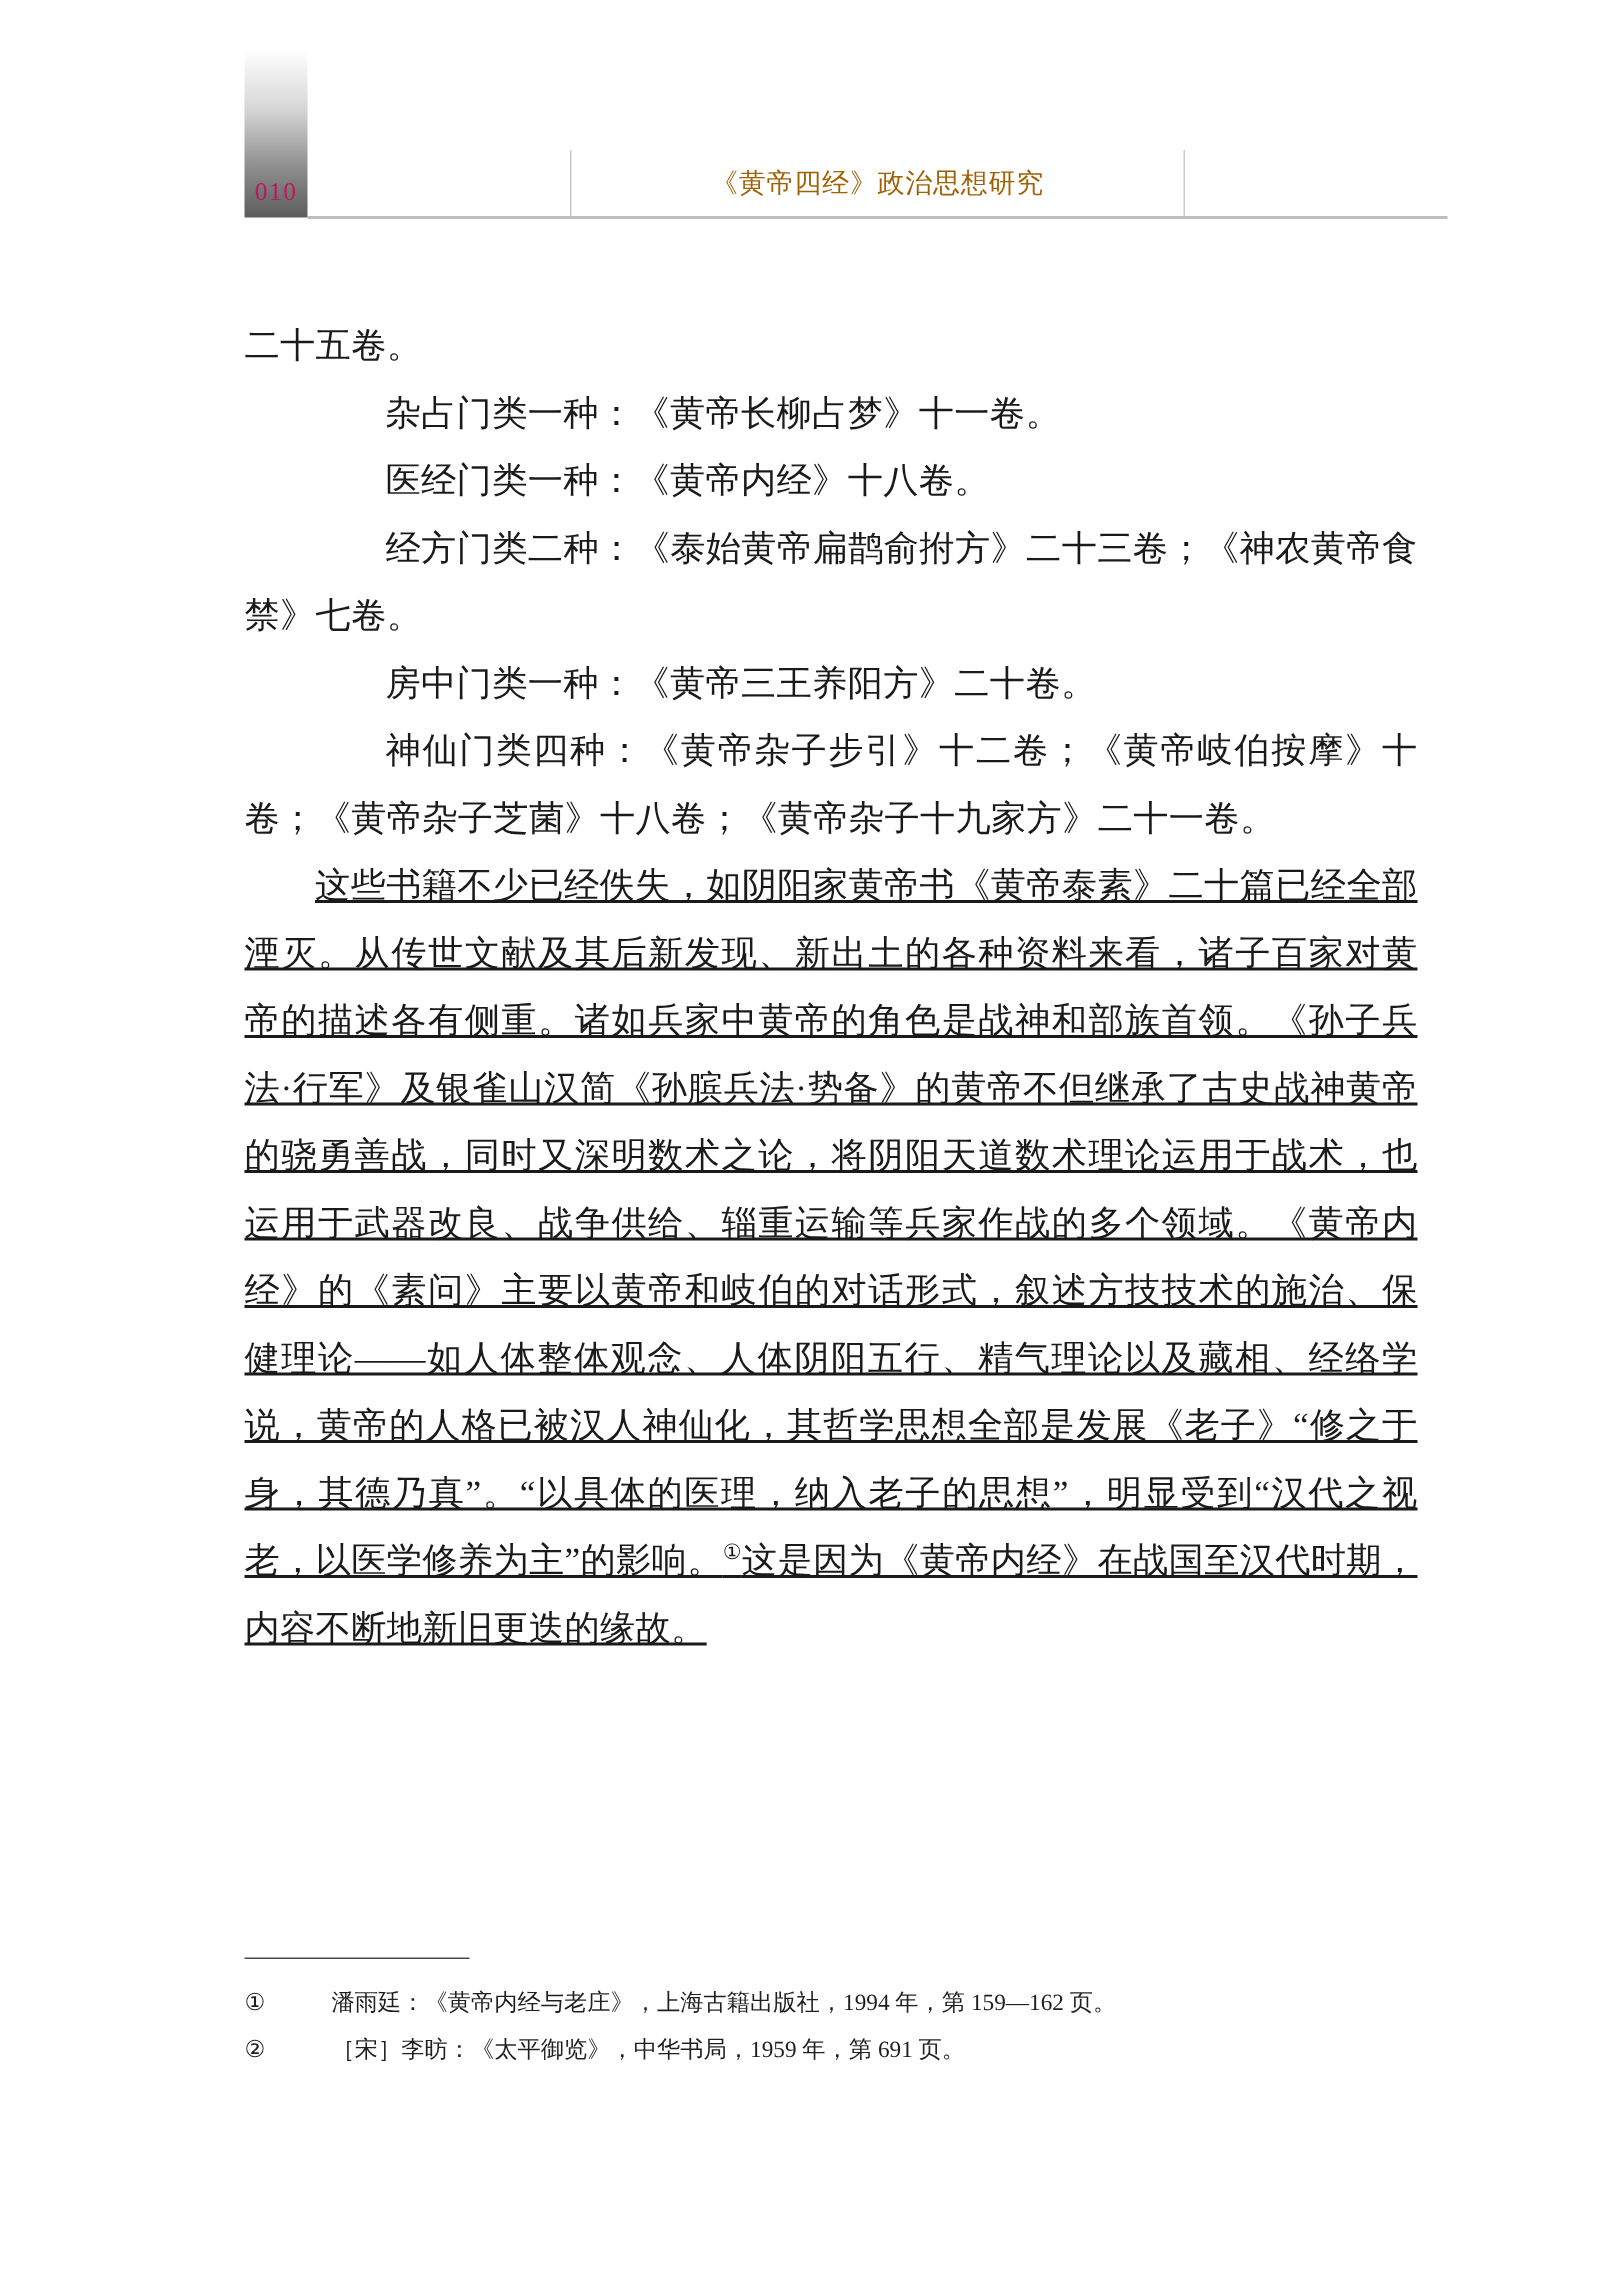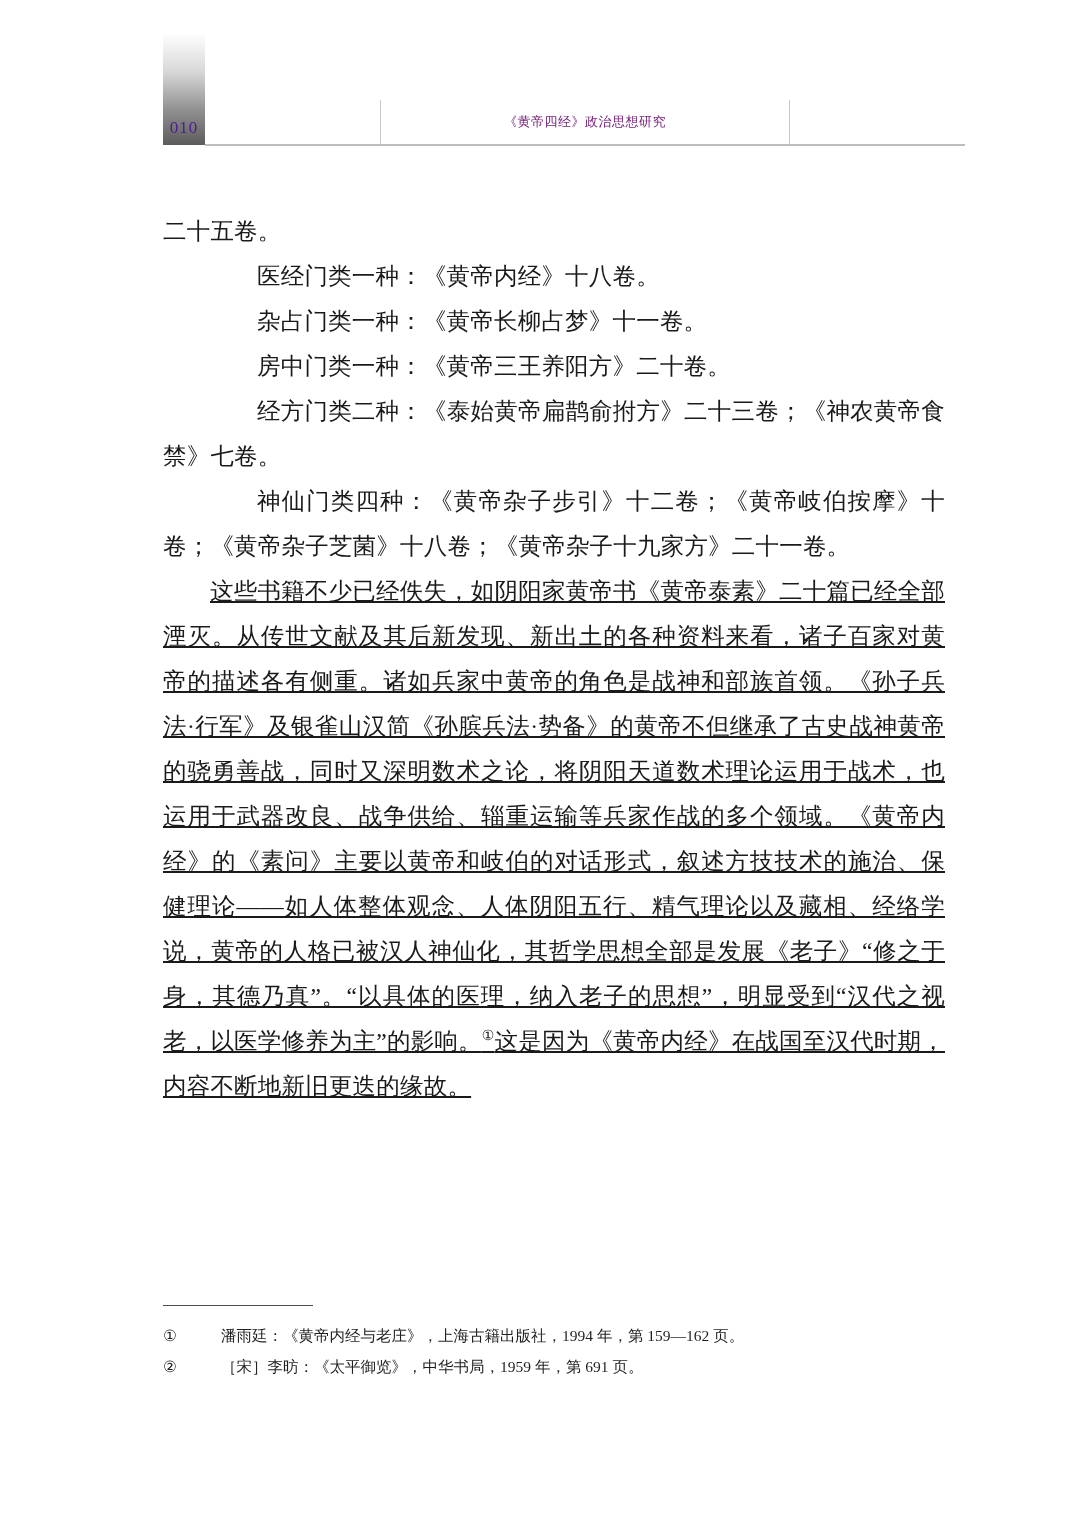--- a/index.html
+++ b/index.html
@@ -39,21 +39,21 @@
   }
   .folio {
     position: absolute;
     left: 163px;
     top: 110px;
     width: 42px;
     height: 35px;
     display: flex;
     align-items: center;
     justify-content: center;
-    color: #4c1d95;
+    color: #be185d;
     font-size: 17px;
     letter-spacing: 1px;
     font-family: "Liberation Serif", serif;
   }
   .header-rule {
     position: absolute;
     left: 205px;
     top: 144px;
     width: 760px;
     height: 2px;
@@ -65,22 +65,22 @@
     top: 100px;
     width: 408px;
     height: 44px;
     border-left: 1px solid #c9c9c9;
     border-right: 1px solid #c9c9c9;
     display: flex;
     align-items: center;
     justify-content: center;
   }
   .header-title {
-    font-size: 13px;
-    color: #701a75;
+    font-size: 18px;
+    color: #a16207;
     letter-spacing: 0.5px;
   }
 
   
   .content {
     position: absolute;
     left: 163px;
     top: 209px;
     width: 782px;
   }
@@ -150,24 +150,24 @@
     <div class="header-rule"></div>
     <div class="header-title-box">
       <span class="header-title">《黄帝四经》政治思想研究</span>
     </div>
   </div>
 
   <div class="content">
 
     <p class="noindent">二十五卷。</p>
 
+    <p class="indent2">杂占门类一种：《黄帝长柳占梦》十一卷。</p>
     <p class="indent2">医经门类一种：《黄帝内经》十八卷。</p>
-    <p class="indent2">杂占门类一种：《黄帝长柳占梦》十一卷。</p>
+    <p class="indent2">经方门类二种：《泰始黄帝扁鹊俞拊方》二十三卷；《神农黄帝食禁》七卷。</p>
     <p class="indent2">房中门类一种：《黄帝三王养阳方》二十卷。</p>
-    <p class="indent2">经方门类二种：《泰始黄帝扁鹊俞拊方》二十三卷；《神农黄帝食禁》七卷。</p>
     <p class="indent2">神仙门类四种：《黄帝杂子步引》十二卷；《黄帝岐伯按摩》十卷；《黄帝杂子芝菌》十八卷；《黄帝杂子十九家方》二十一卷。</p>
 
     <p class="indent1"><span>这些书籍不少已经佚失，如阴阳家黄帝书《黄帝泰素》二十篇已经全部湮灭。从传世文献及其后新发现、新出土的各种资料来看，诸子百家对黄帝的描述各有侧重。诸如兵家中黄帝的角色是战神和部族首领。《孙子兵法·行军》及银雀山汉简《孙膑兵法·势备》的黄帝不但继承了古史战神黄帝的骁勇善战，同时又深明数术之论，将阴阳天道数术理论运用于战术，也运用于武器改良、战争供给、辎重运输等兵家作战的多个领域。《黄帝内经》的《素问》主要以黄帝和岐伯的对话形式，叙述方技技术的施治、保健理论——如人体整体观念、人体阴阳五行、精气理论以及藏相、经络学说，黄帝的人格已被汉人神仙化，其哲学思想全部是发展《老子》“修之于身，其德乃真”。“以具体的医理，纳入老子的思想”，明显受到“汉代之视老，以医学修养为主”的影响。</span><sup class="fn">①</sup><span>这是因为《黄帝内经》在战国至汉代时期，内容不断地新旧更迭的缘故。</span></p>
 
 
   </div>
 
   <div class="footnote-rule"></div>
 
   <div class="footnotes">

